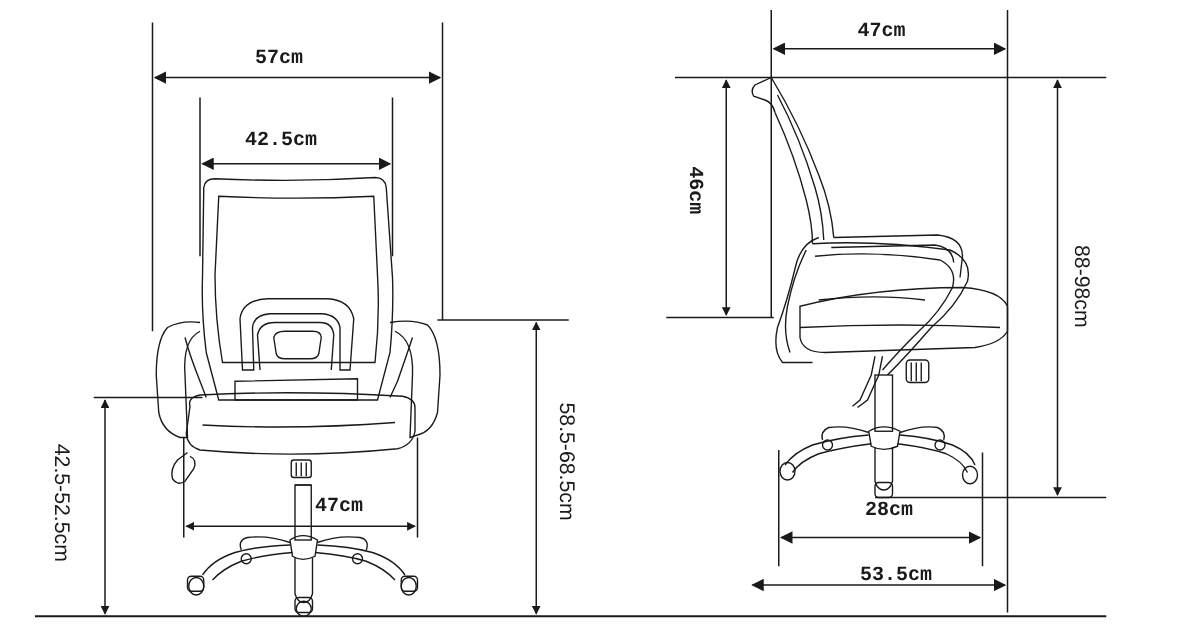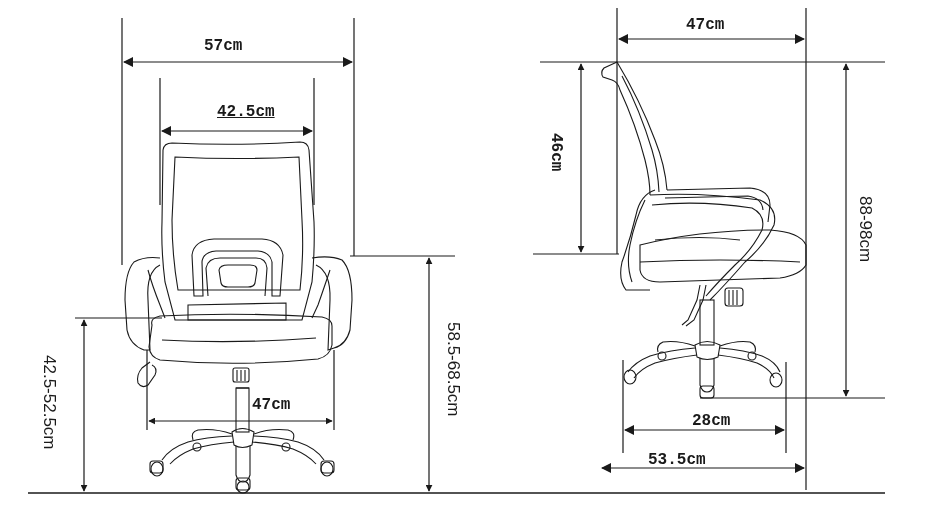--- a/index.html
+++ b/index.html
@@ -163,24 +163,24 @@
         <ellipse cx="630" cy="377" rx="6" ry="7"></ellipse>
         <ellipse cx="776" cy="380" rx="6" ry="7"></ellipse>
         <rect x="700" y="386" width="14" height="12" rx="3"></rect>
         <ellipse cx="662" cy="356" rx="4" ry="4"></ellipse>
         <ellipse cx="752" cy="356" rx="4" ry="4"></ellipse>
       </g>
     </g>
   </svg>
 
   <div class="dim-label mono" style="left:204px; top:38px;">57cm</div>
-  <div class="dim-label mono" style="left:217px; top:104px;text-decoration:underline;">42.5cm</div>
+  <div class="dim-label mono" style="left:196px; top:104px;">42.5cm</div>
   <div class="dim-label mono" style="left:252px; top:397px;">47cm</div>
   <div class="dim-label vert" style="left:58px; top:355px; font-family:'Liberation Sans','DejaVu Sans',sans-serif; font-weight:normal; font-size:17px;">42.5-52.5cm</div>
   <div class="dim-label vert" style="left:462px; top:322px; font-family:'Liberation Sans','DejaVu Sans',sans-serif; font-weight:normal; font-size:17px;">58.5-68.5cm</div>
 
   <div class="dim-label mono" style="left:686px; top:17px;">47cm</div>
   <div class="dim-label vert mono" style="left:564px; top:133px;">46cm</div>
   <div class="dim-label vert" style="left:874px; top:196px; font-family:'Liberation Sans','DejaVu Sans',sans-serif; font-weight:normal; font-size:17px;">88-98cm</div>
-  <div class="dim-label mono" style="left:692px; top:413px;">28cm</div>
-  <div class="dim-label mono" style="left:648px; top:452px;">53.5cm</div>
+  <div class="dim-label mono" style="left:692px; top:400px;">28cm</div>
+  <div class="dim-label mono" style="left:688px; top:452px;">53.5cm</div>
 
 </div>
 
 </body></html>

